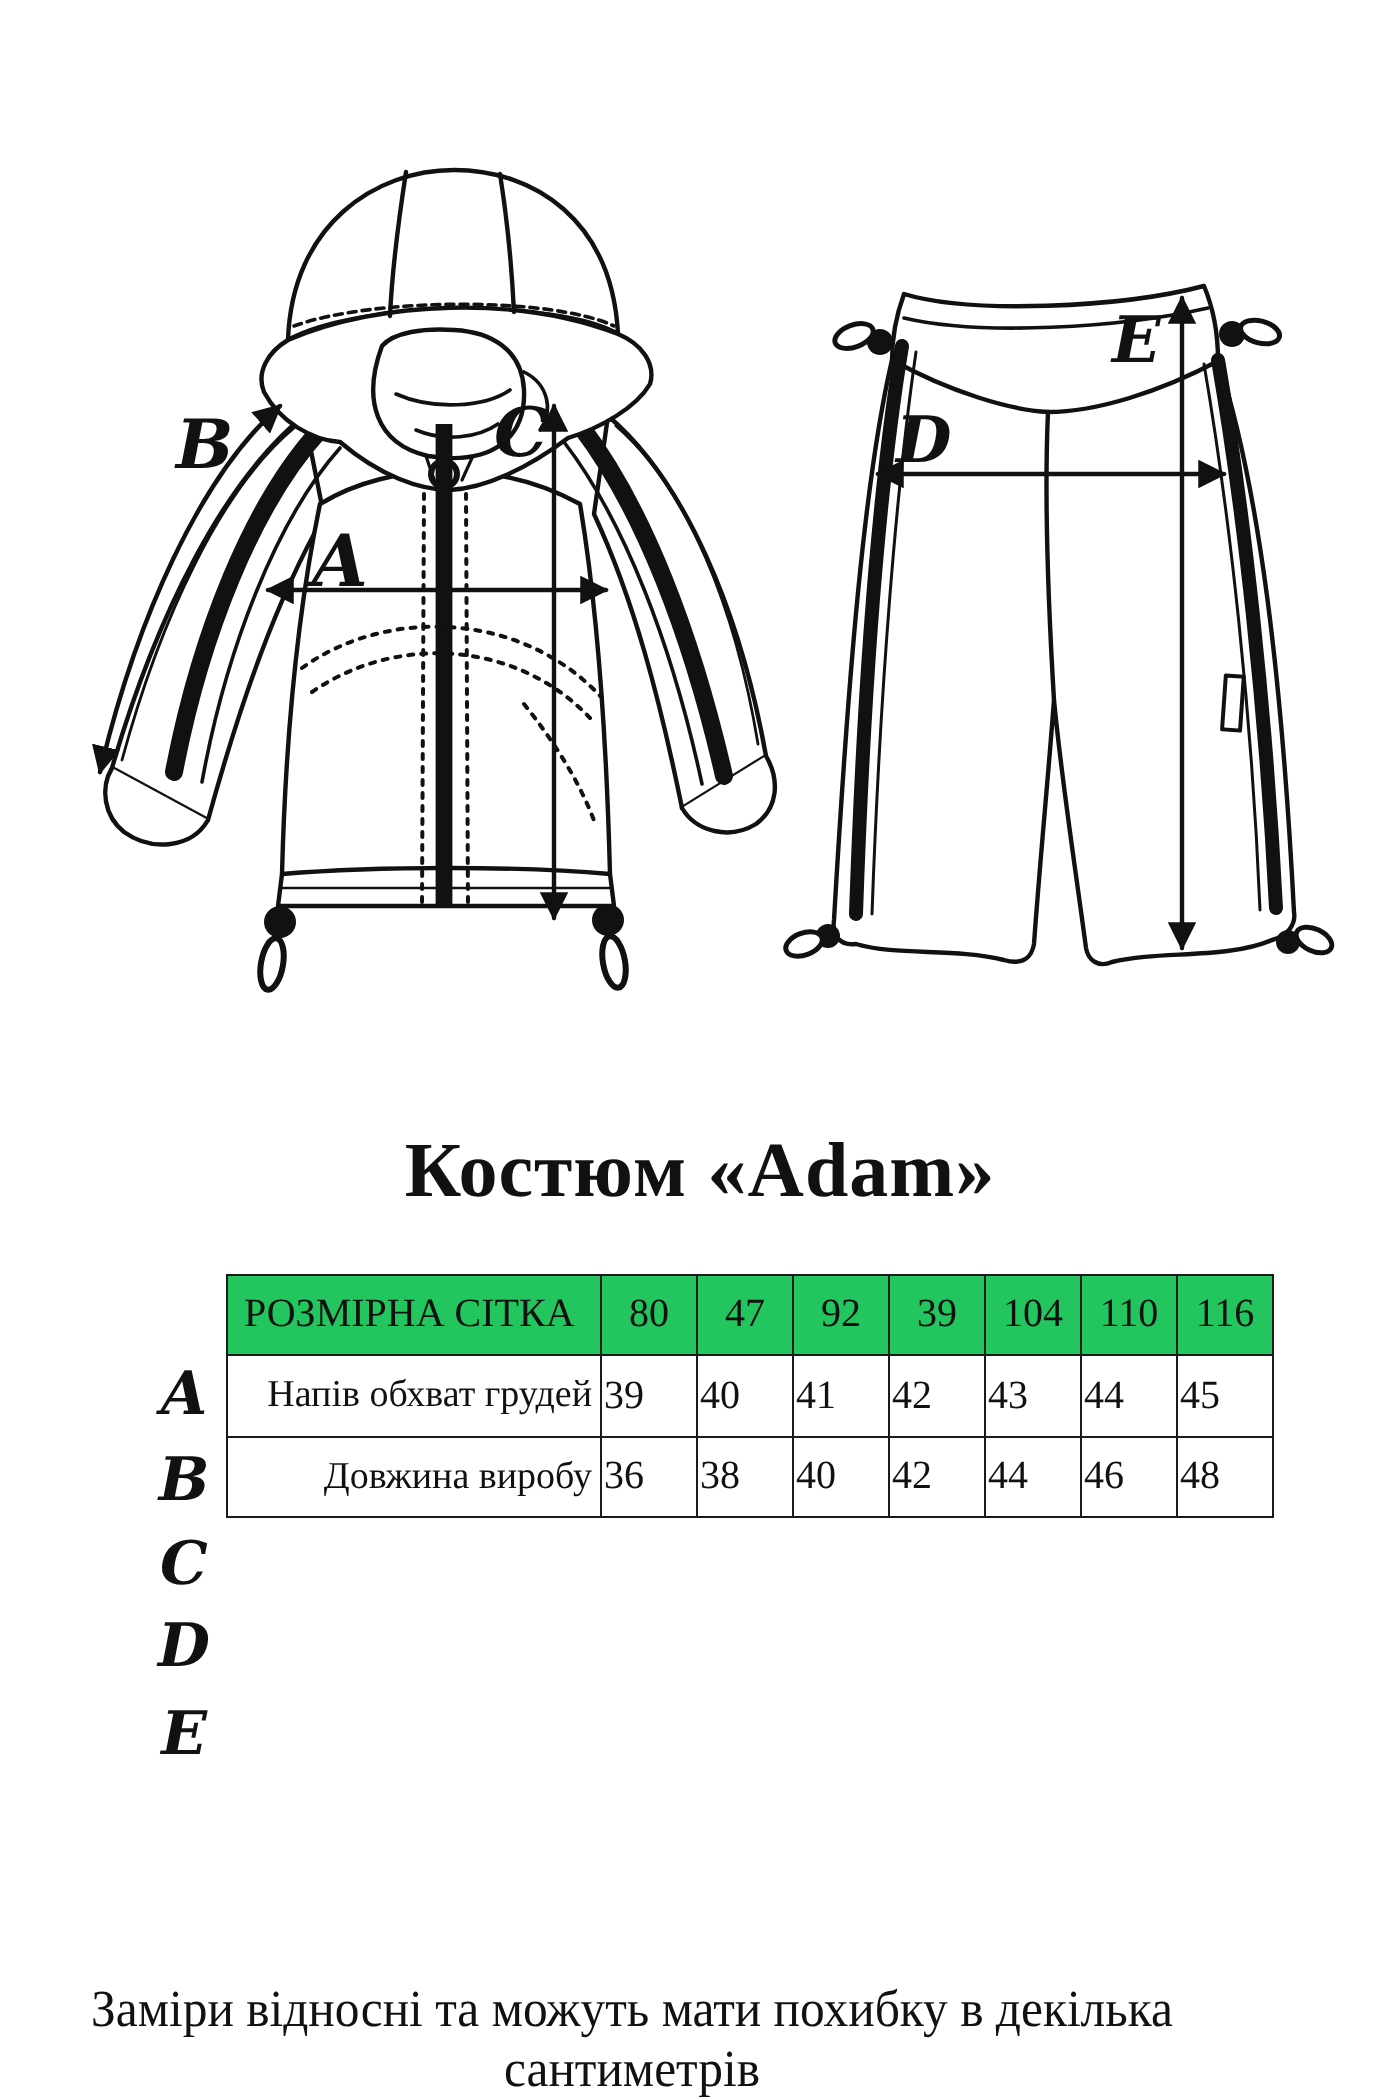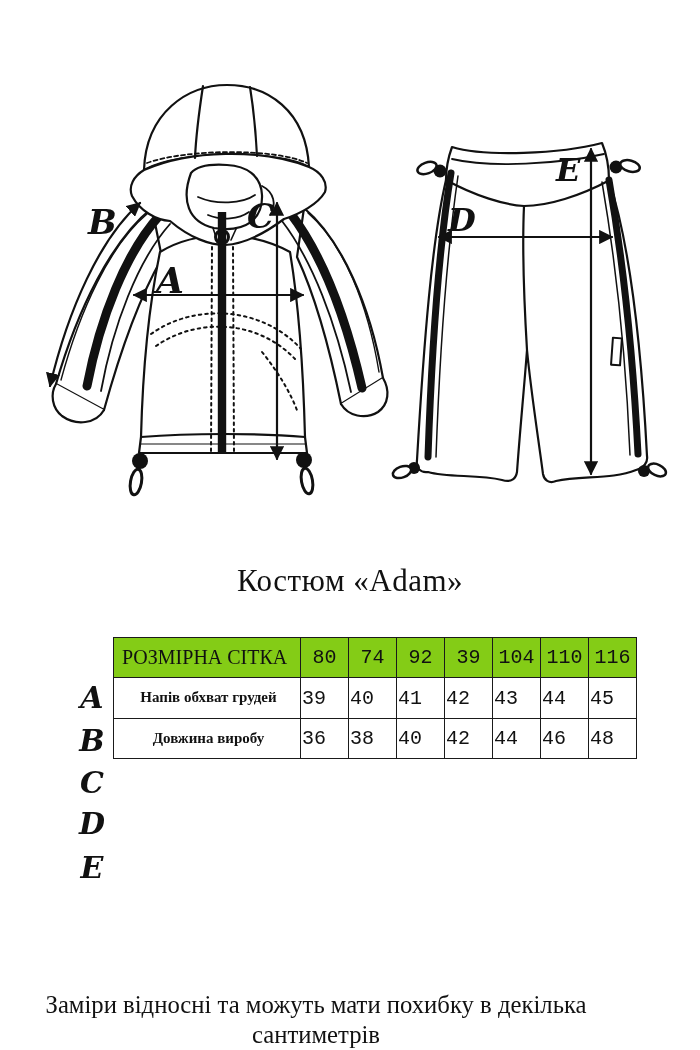--- a/index.html
+++ b/index.html
@@ -1,31 +1,31 @@
 <!DOCTYPE html>
 <html><head>
 <meta charset="utf-8">
 <style>
   html,body{margin:0;padding:0;background:#fff;}
   .page{position:relative;width:700px;height:1050px;background:#ffffff;overflow:hidden;
         font-family:"Liberation Serif", serif;color:#111;}
   svg{position:absolute;left:0;top:0;}
   .title{position:absolute;left:0;top:563px;width:700px;text-align:center;
-         font-size:31px;letter-spacing:.5px;}
+         font-size:39px;letter-spacing:.5px;font-weight:bold;}
   .footnote{position:absolute;left:0;top:990px;width:632px;text-align:center;}
   .footnote span{display:inline-block;font-size:26px;transform:scaleX(.95);transform-origin:center;}
   .table-zone{position:absolute;left:113px;top:637px;}
   table{border-collapse:collapse;table-layout:fixed;}
   th,td{border:1.5px solid #1a1a1a;vertical-align:middle;overflow:hidden;}
   th.label-cell{width:175px;}
-  td.label-cell{width:175px;text-align:center;padding:0 4px 0 7px;font-size:15px;line-height:1.05;
-                font-family:"Liberation Serif", serif;font-weight:bold;}
-  .head{background:#84cc16;font-size:20px;font-weight:normal;}
+  td.label-cell{width:175px;text-align:right;padding:0 4px 0 7px;font-size:19px;line-height:1.05;
+                font-family:"Liberation Serif", serif;font-weight:normal;}
+  .head{background:#22c55e;font-size:20px;font-weight:normal;}
   th.label-cell{text-align:left;padding-left:8px;font-family:"Liberation Serif", serif;}
-  .num-cell{width:45px;font-family:Liberation Mono, monospace;font-size:20px;}
+  .num-cell{width:45px;font-family:Liberation Serif, serif;font-size:20px;}
   tr.hrow{height:40px;}
   tr.row-0{height:41px;} tr.row-1{height:45px;} tr.row-2{height:40px;}
   tr.row-3{height:42px;} tr.row-4{height:45px;}
   .mletter{position:absolute;left:74px;width:36px;height:40px;line-height:40px;text-align:center;
            font-family:"DejaVu Serif", serif;font-style:italic;font-weight:bold;font-size:30px;}
   .mletter.l0{top:678px;} .mletter.l1{top:721px;} .mletter.l2{top:763px;}
   .mletter.l3{top:804px;} .mletter.l4{top:848px;}
   .svg-script{font-family:"DejaVu Serif", serif;font-style:italic;font-weight:bold;fill:#111;}
 </style>
 </head>
@@ -130,21 +130,21 @@
   <div class="mletter l2">C</div>
   <div class="mletter l3">D</div>
   <div class="mletter l4">E</div>
 
   <div class="table-zone">
     <table>
       <thead>
         <tr class="hrow" id="header-row">
           <th class="label-cell head">РОЗМІРНА СІТКА</th>
         <th class="num-cell head">80</th>
-            <th class="num-cell head">74</th>
+            <th class="num-cell head">47</th>
             <th class="num-cell head">92</th>
             <th class="num-cell head">39</th>
             <th class="num-cell head">104</th>
             <th class="num-cell head">110</th>
             <th class="num-cell head">116</th>
           </tr>
       </thead>
       <tbody id="table-body">
           <tr class="row-0">
             <td class="label-cell">Напів обхват грудей</td>

